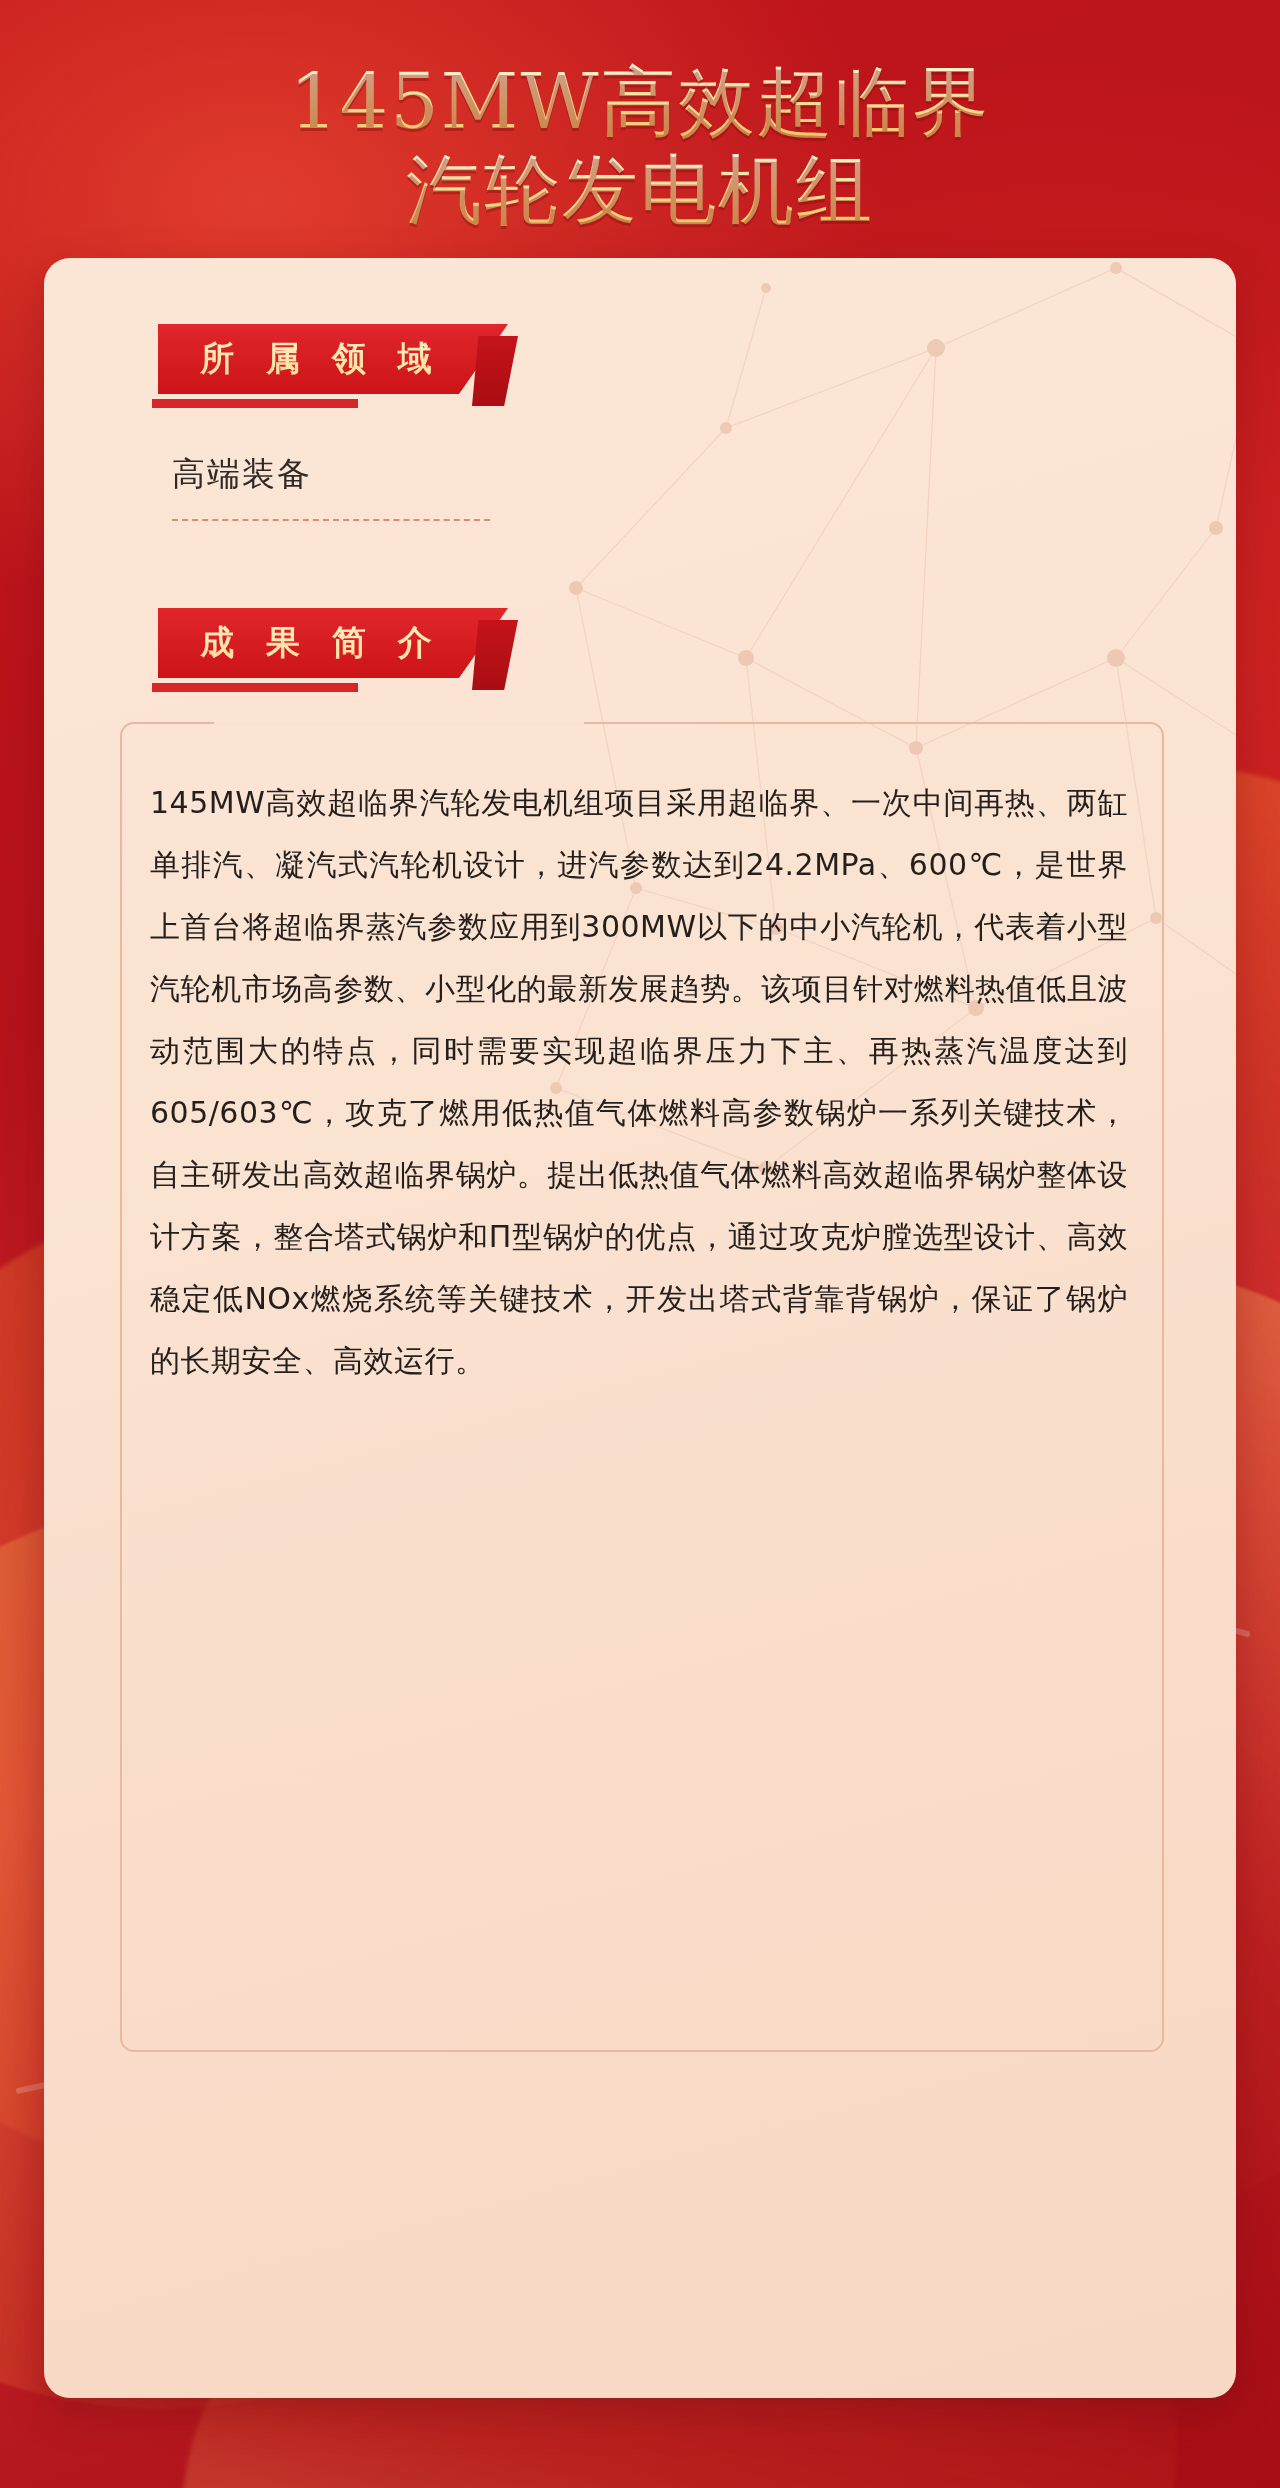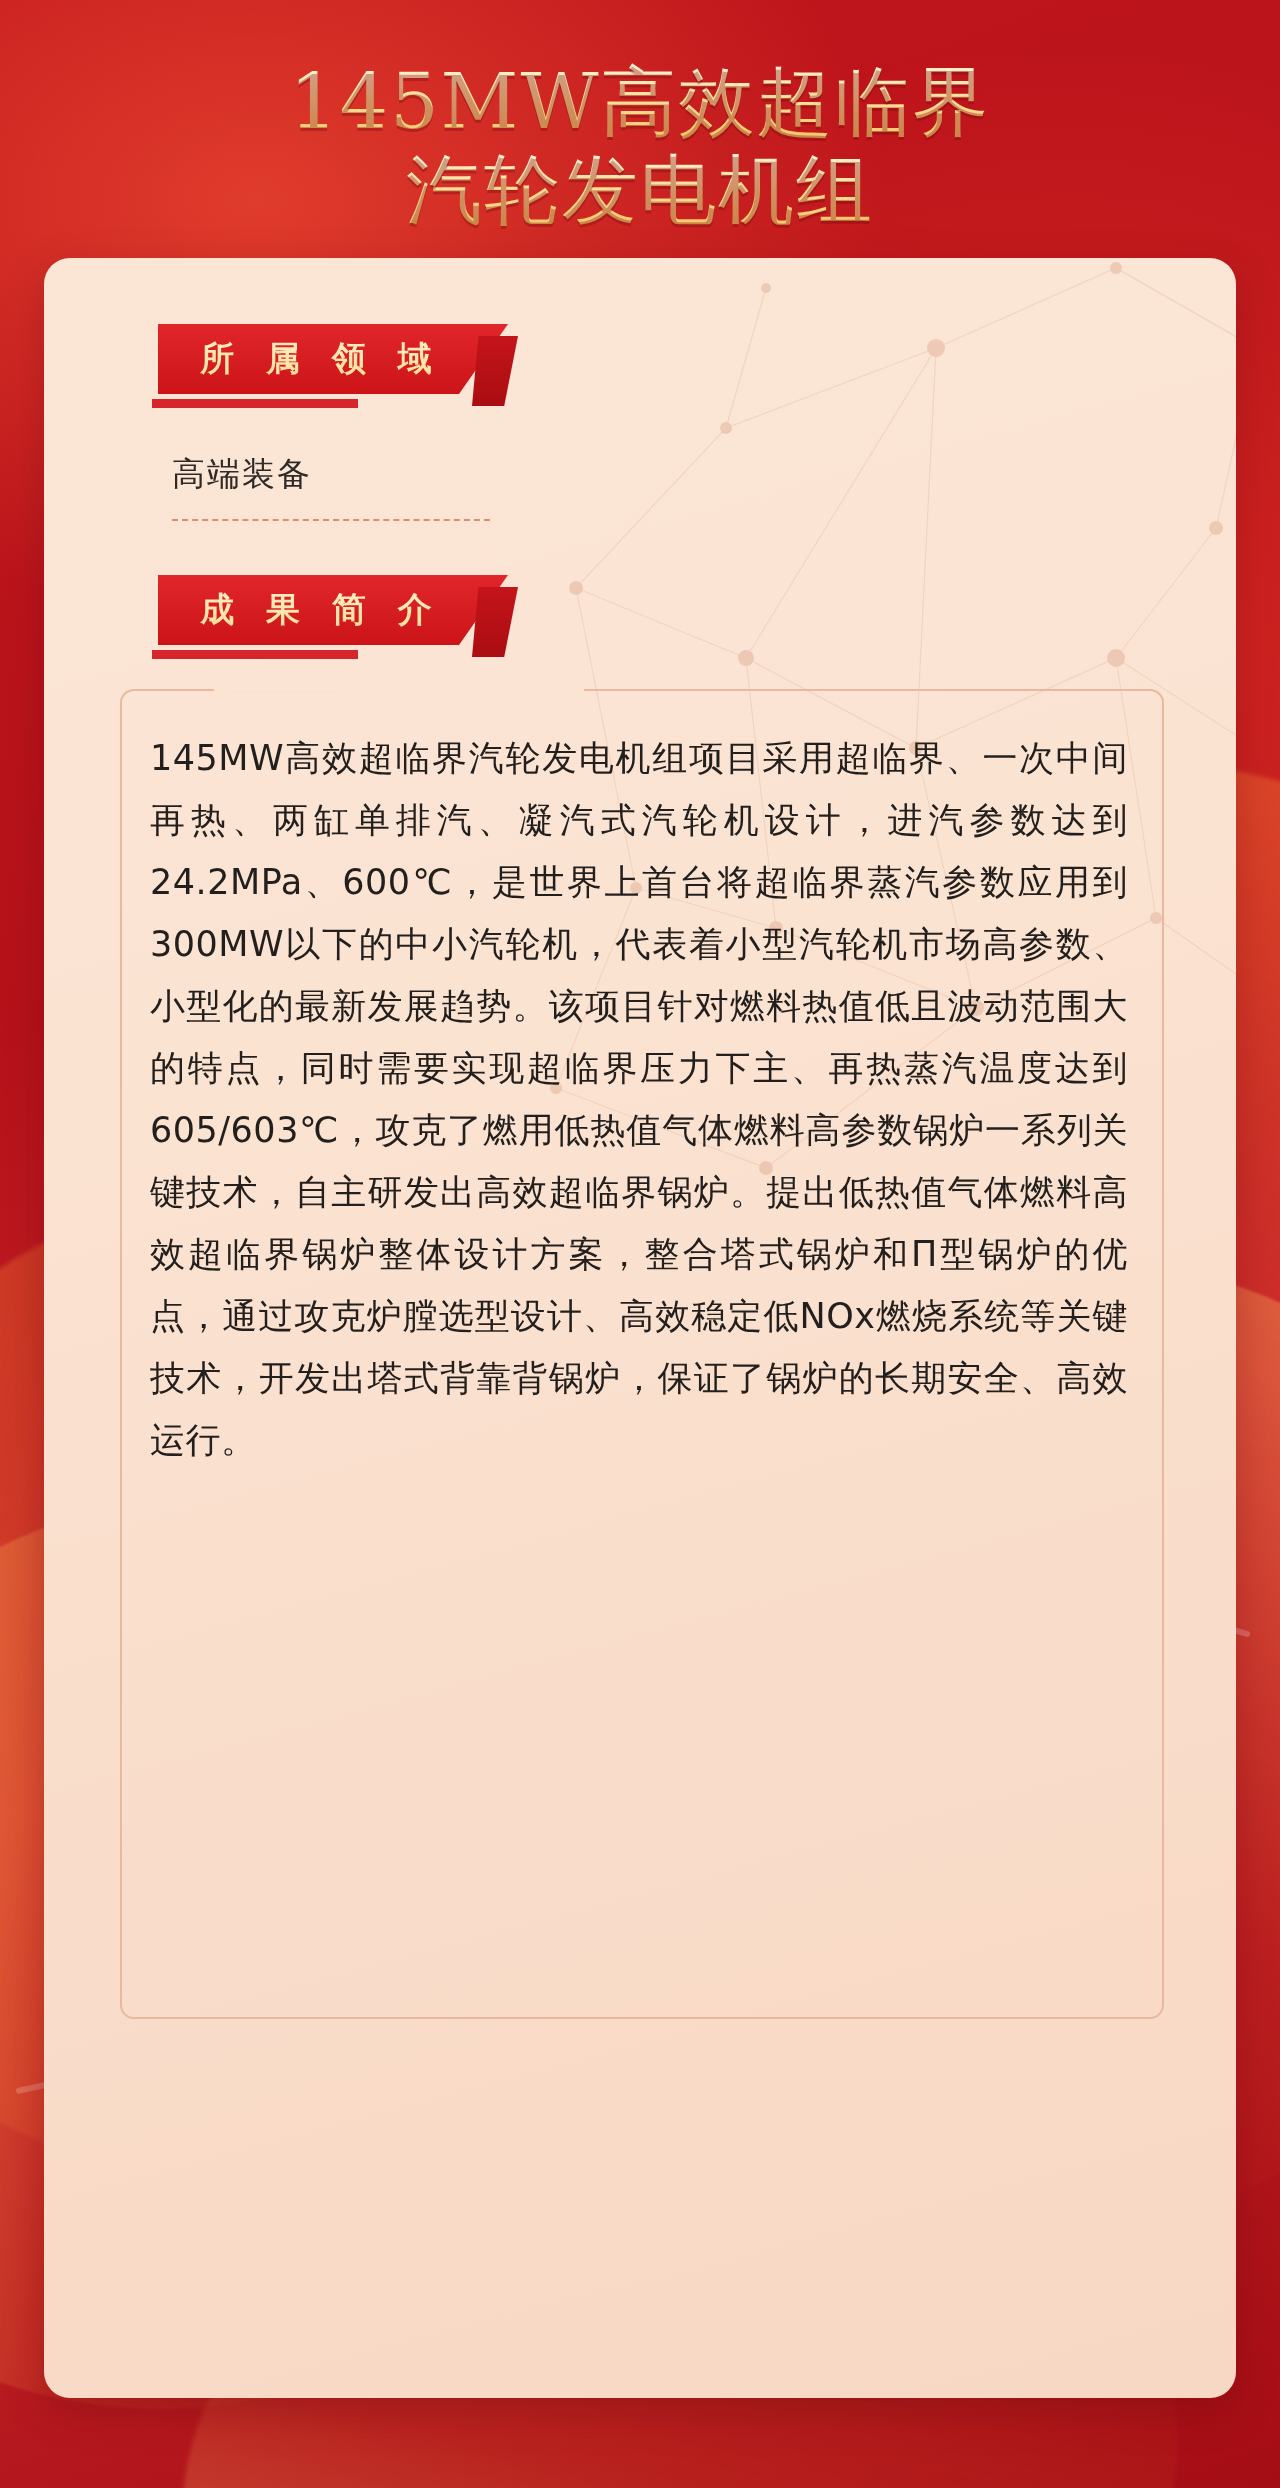--- a/index.html
+++ b/index.html
@@ -206,24 +206,24 @@
     margin: 44px 0 0 68px;
     width: 1044px;
     height: 1330px;
     border: 2px solid #e8b9a0;
     border-radius: 14px;
     box-sizing: border-box;
   }
   .body-text {
     position: absolute;
     left: 28px;
-    top: 36px;
+    top: 48px;
     width: 978px;
     font-family: "DejaVu Sans", sans-serif;
-    font-size: 35px;
+    font-size: 30px;
     line-height: 62px;
     color: #231f1d;
     text-align: justify;
     text-indent: 0;
     letter-spacing: 0.5px;
   }
   .notch {
     position: absolute;
     left: 92px;
     top: -2px;
@@ -299,21 +299,21 @@
         <div class="shape2"></div>
         <div class="underbar"></div>
         <div class="label">所 属 领 域</div>
       </div>
 
       <div class="field-value">高端装备</div>
       <div class="dashed"></div>
 
       <div style="height:54px"></div>
 
-      <div class="banner" style="z-index:3;">
+      <div class="banner" style="z-index:3;margin-top:33px;">
         <div class="shape"></div>
         <div class="shape2"></div>
         <div class="underbar"></div>
         <div class="label">成 果 简 介</div>
       </div>
 
       <div class="body-box">
         <div class="notch"></div>
         <div class="body-text">145MW高效超临界汽轮发电机组项目采用超临界、一次中间再热、两缸单排汽、凝汽式汽轮机设计，进汽参数达到24.2MPa、600℃，是世界上首台将超临界蒸汽参数应用到300MW以下的中小汽轮机，代表着小型汽轮机市场高参数、小型化的最新发展趋势。该项目针对燃料热值低且波动范围大的特点，同时需要实现超临界压力下主、再热蒸汽温度达到605/603℃，攻克了燃用低热值气体燃料高参数锅炉一系列关键技术，自主研发出高效超临界锅炉。提出低热值气体燃料高效超临界锅炉整体设计方案，整合塔式锅炉和Π型锅炉的优点，通过攻克炉膛选型设计、高效稳定低NOx燃烧系统等关键技术，开发出塔式背靠背锅炉，保证了锅炉的长期安全、高效运行。</div>
       </div>

